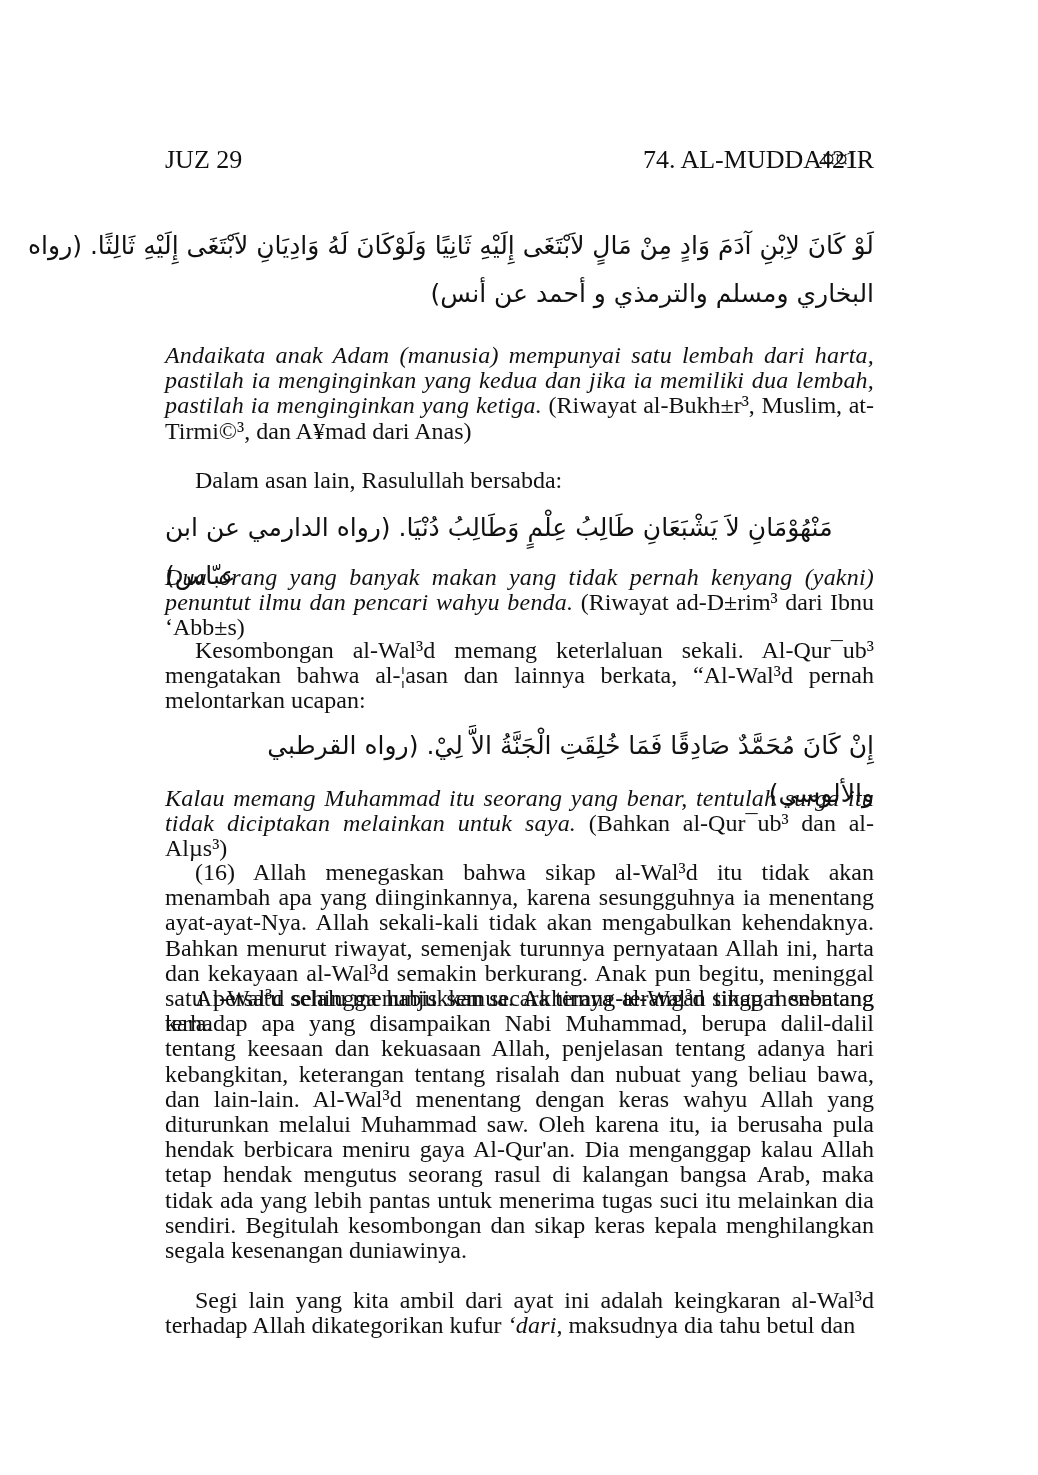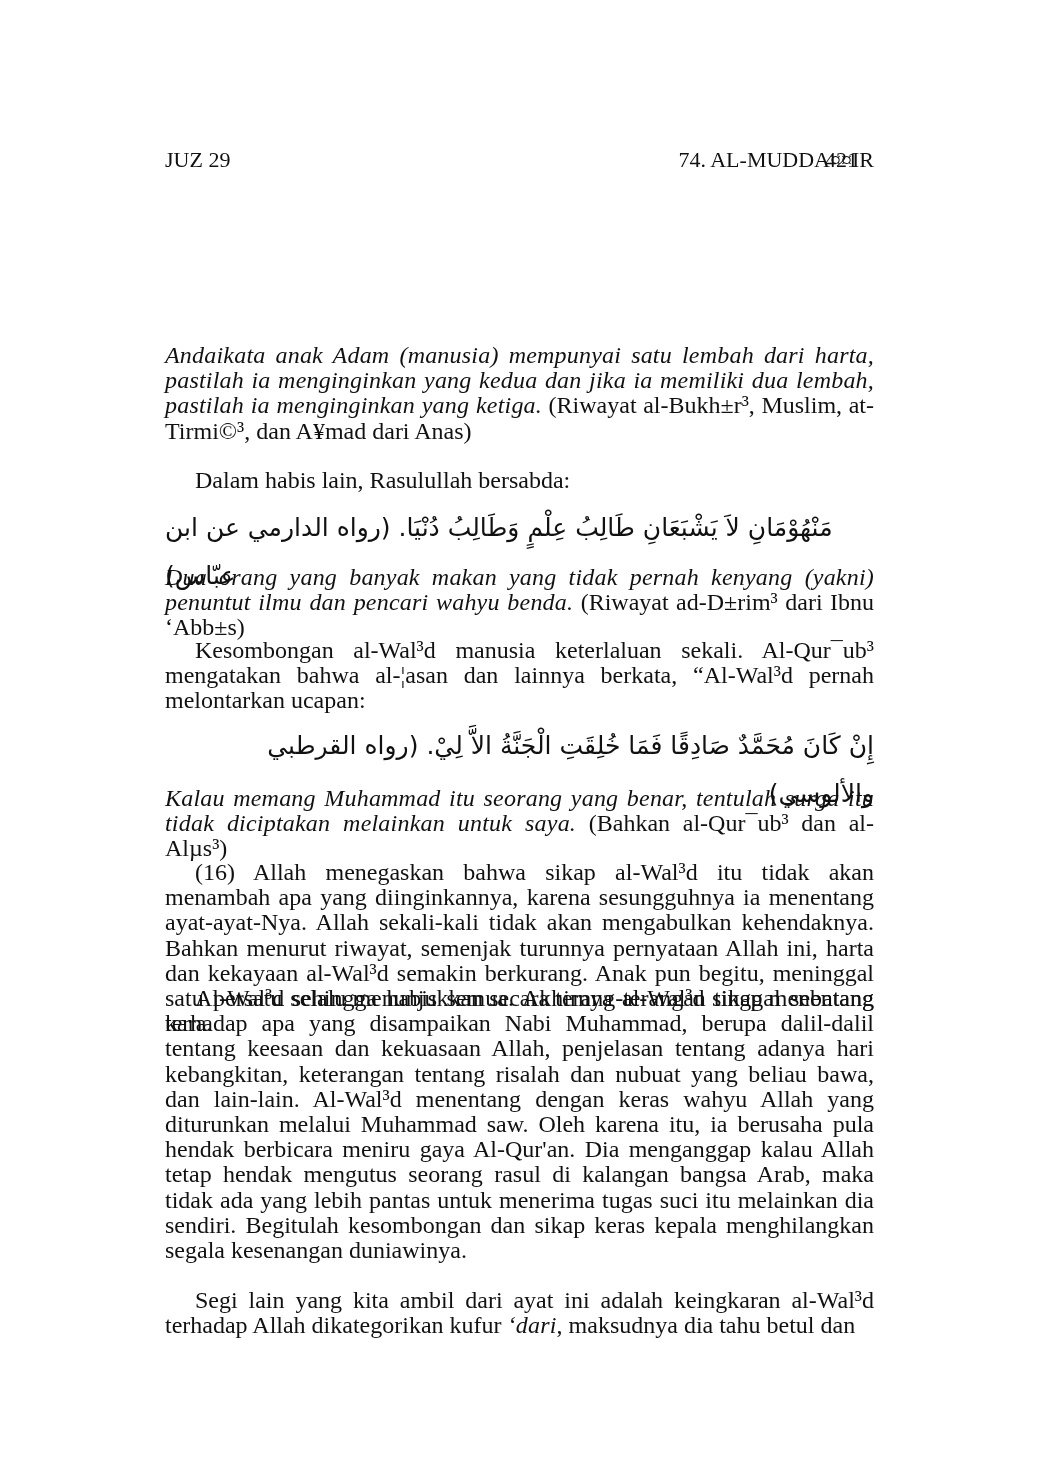--- a/index.html
+++ b/index.html
@@ -4,21 +4,21 @@
 <style>
   html, body { margin: 0; padding: 0; background: #ffffff; }
   body {
     width: 1038px; height: 1475px; position: relative; overflow: hidden;
     font-family: "Liberation Serif", "DejaVu Serif", serif;
     color: #111111;
   }
   .page { position: absolute; left: 165px; top: 0; width: 709px; }
   .header {
     position: absolute; top: 146px; left: 0; width: 709px; height: 28px;
-    font-size: 22px; line-height: 28px;
+    font-size: 26px; line-height: 28px;
   }
   .header .left { position: absolute; left: 0; }
   .header .center { position: absolute; left: 0; width: 100%; text-align: right; }
   .header .right { position: absolute; right: 16px; }
 
   .block { position: absolute; left: 0; width: 709px; }
   .arabic {
     direction: rtl; text-align: right;
     font-family: "DejaVu Sans", sans-serif;
     font-size: 25px; line-height: 48px;
@@ -35,37 +35,39 @@
 
 <div class="page">
 
   <div class="header">
     <span class="left">JUZ 29</span>
     <span class="center">74. AL-MUDDA¤¤IR</span>
     <span class="right">421</span>
   </div>
 
   <div class="block arabic" style="top:222px;">
+    <div style="white-space:nowrap;">لَوْ كَانَ لاِبْنِ آدَمَ وَادٍ مِنْ مَالٍ لاَبْتَغَى إِلَيْهِ ثَانِيًا وَلَوْكَانَ لَهُ وَادِيَانِ لاَبْتَغَى إِلَيْهِ ثَالِثًا. (رواه</div>
+    <div>البخاري ومسلم والترمذي و أحمد عن أنس)</div>
   </div>
 
   <div class="block para" style="top:343px;">
     <span class="it">Andaikata anak Adam (manusia) mempunyai satu lembah dari harta, pastilah ia menginginkan yang kedua dan jika ia memiliki dua lembah, pastilah ia menginginkan yang ketiga.</span><span> (Riwayat al-Bukh±r³, Muslim, at-Tirmi©³, dan A¥mad dari Anas)</span>
   </div>
 
-  <div class="block para indent" style="top:468px;">Dalam habis lain, Rasulullah bersabda:</div>
+  <div class="block para indent" style="top:468px;">Dalam asan lain, Rasulullah bersabda:</div>
 
   <div class="block arabic" style="top:504px; text-align:left;">
     <div style="direction:rtl; width:709px;">مَنْهُوْمَانِ لاَ يَشْبَعَانِ طَالِبُ عِلْمٍ وَطَالِبُ دُنْيَا. (رواه الدارمي عن ابن عبّاس)</div>
   </div>
 
   <div class="block para" style="top:565px;">
     <span class="it">Dua orang yang banyak makan yang tidak pernah kenyang (yakni) penuntut ilmu dan pencari wahyu benda.</span><span> (Riwayat ad-D±rim³ dari Ibnu ‘Abb±s)</span>
   </div>
 
-  <div class="block para indent" style="top:638px;">Kesombongan al-Wal³d manusia keterlaluan sekali. Al-Qur¯ub³ mengatakan bahwa al-¦asan dan lainnya berkata, “Al-Wal³d pernah melontarkan ucapan:</div>
+  <div class="block para indent" style="top:638px;">Kesombongan al-Wal³d memang keterlaluan sekali. Al-Qur¯ub³ mengatakan bahwa al-¦asan dan lainnya berkata, “Al-Wal³d pernah melontarkan ucapan:</div>
 
   <div class="block arabic" style="top:722px;">
     <div>إِنْ كَانَ مُحَمَّدٌ صَادِقًا فَمَا خُلِقَتِ الْجَنَّةُ الاَّ لِيْ. (رواه القرطبي والألوسي)</div>
   </div>
 
   <div class="block para" style="top:786px;">
     <span class="it">Kalau memang Muhammad itu seorang yang benar, tentulah surga itu tidak diciptakan melainkan untuk saya.</span><span> (Bahkan al-Qur¯ub³ dan al-Alµs³)</span>
   </div>
 
   <div class="block para indent" style="top:860px;">(16) Allah menegaskan bahwa sikap al-Wal³d itu tidak akan menambah apa yang diinginkannya, karena sesungguhnya ia menentang ayat-ayat-Nya. Allah sekali-kali tidak akan mengabulkan kehendaknya. Bahkan menurut riwayat, semenjak turunnya pernyataan Allah ini, harta dan kekayaan al-Wal³d semakin berkurang. Anak pun begitu, meninggal satu persatu sehingga habis semua. Akhirnya al-Wal³d tinggal sebatang kara.</div>

